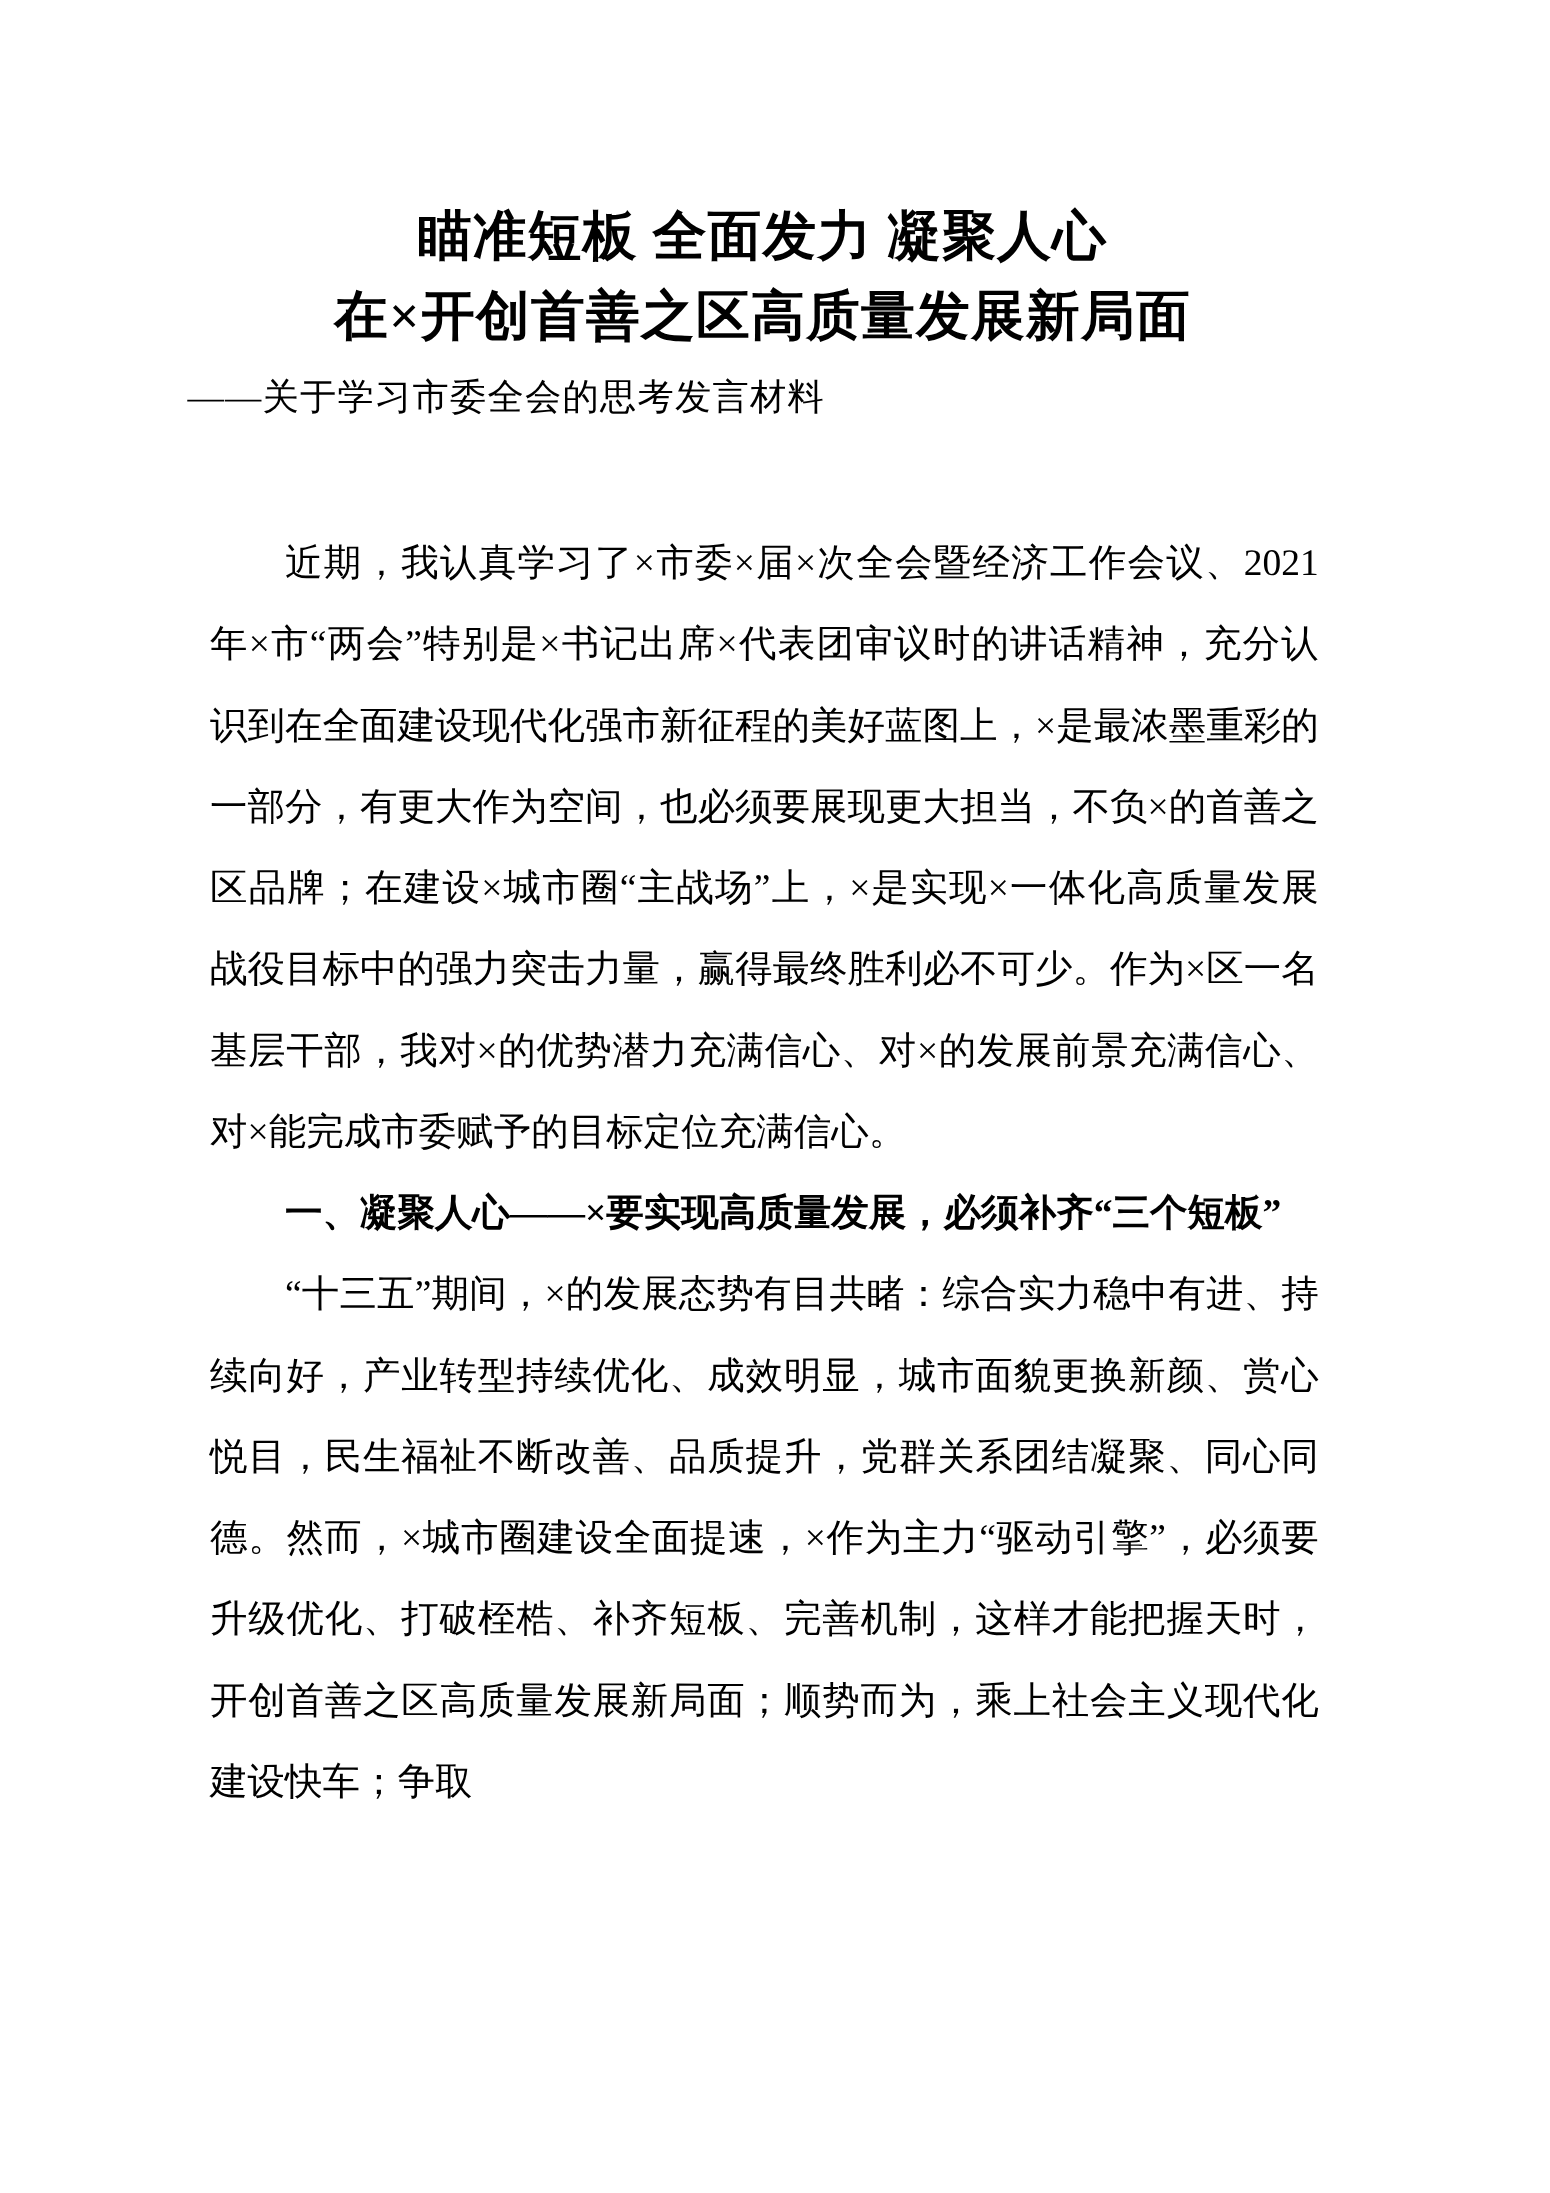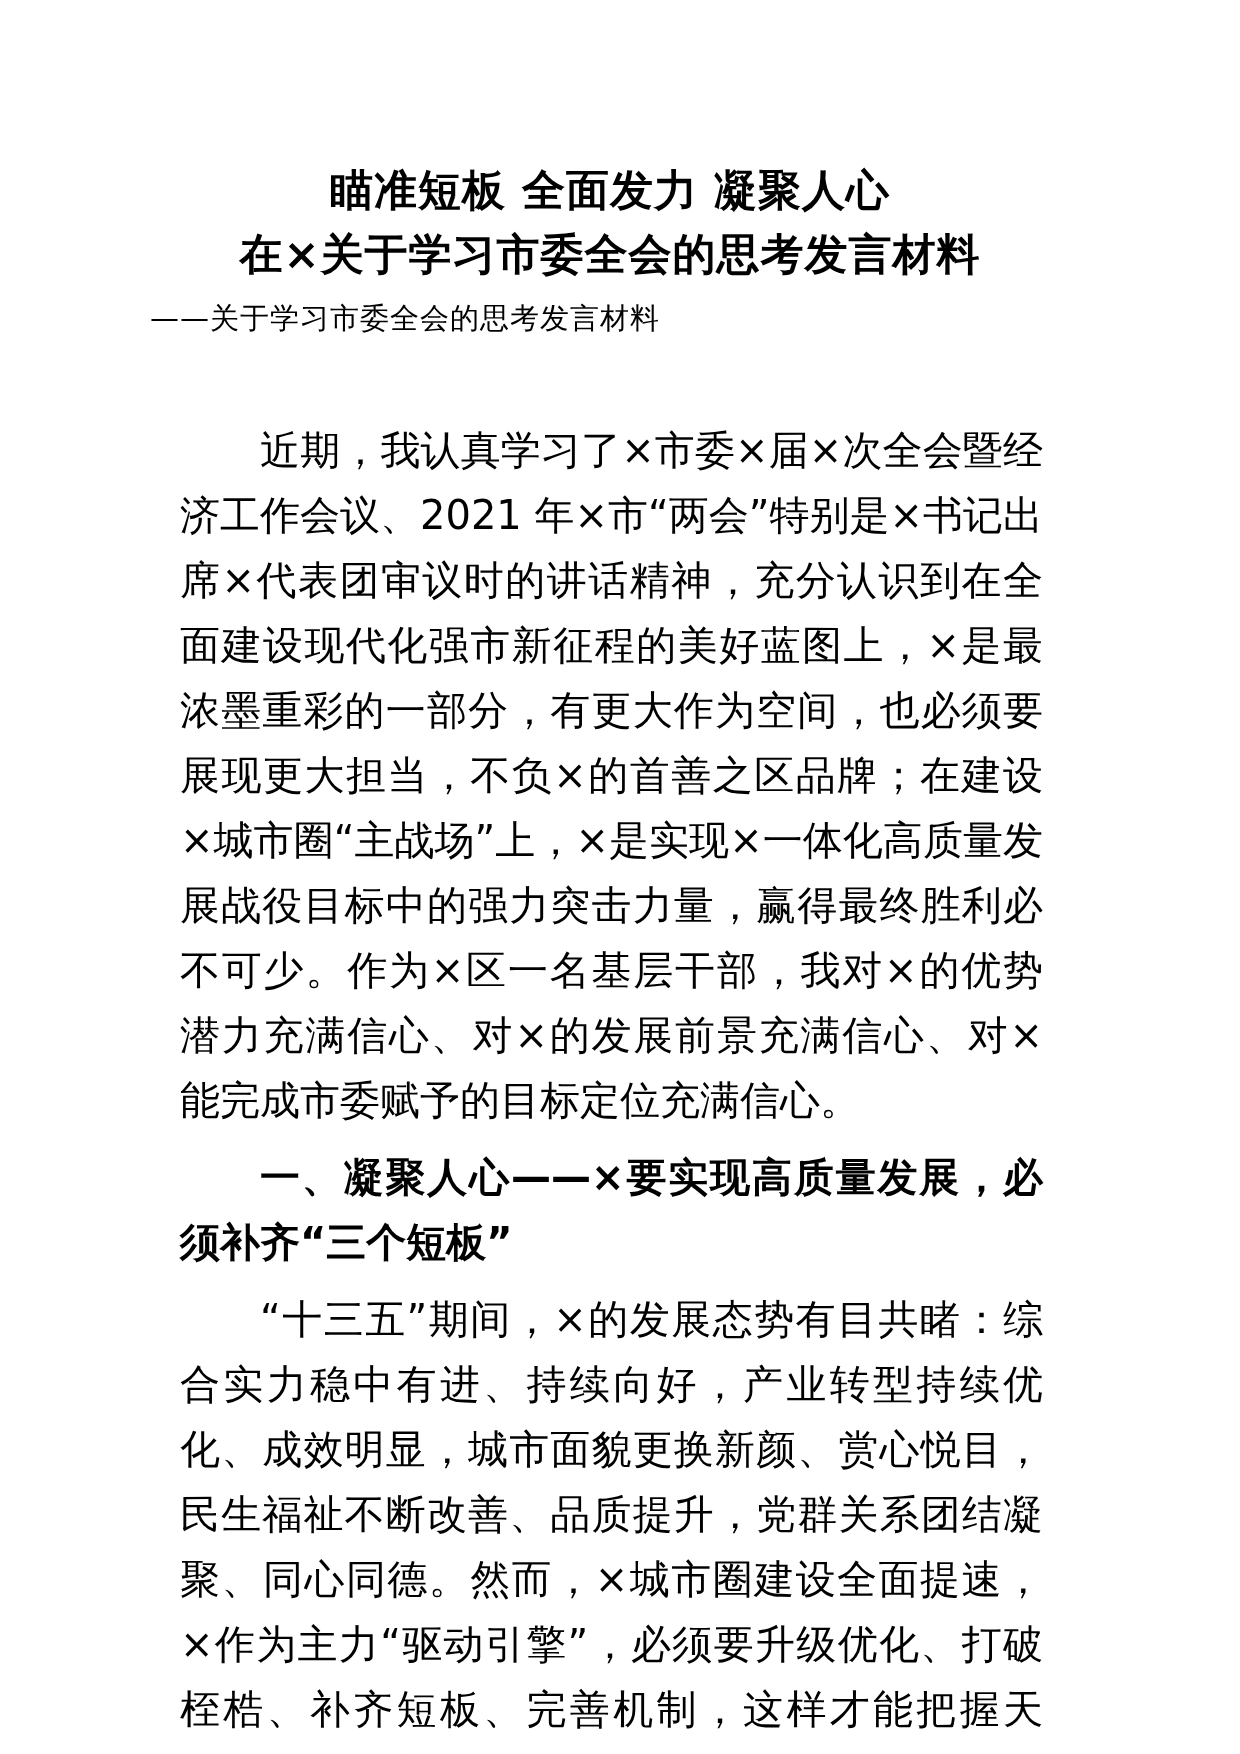--- a/index.html
+++ b/index.html
@@ -12,20 +12,21 @@
     height: 1754px;
     font-family: "DejaVu Sans", sans-serif;
     color: #000000;
   }
   .page {
     position: relative;
     width: 1240px;
     height: 1754px;
     background: #ffffff;
     overflow: hidden;
+    font-family: Liberation Serif, serif;
   }
   .title-block {
     margin: 158px 170px 0 150px;
     text-align: center;
   }
   .title-line {
     font-size: 43px;
     line-height: 64px;
     font-weight: bold;
     letter-spacing: 1px;
@@ -35,41 +36,41 @@
     font-size: 29px;
     line-height: 64px;
     font-weight: normal;
     text-align: left;
     letter-spacing: 1px;
   }
   .content {
     margin: 68px 185px 0 168px;
   }
   .para {
-    margin: 12px;
-    font-size: 40px;
+    margin: 0;
+    font-size: 30px;
     line-height: 65px;
     text-align: justify;
     text-justify: inter-ideograph;
     text-indent: 2em;
     font-weight: normal;
     word-break: break-all;
   }
   .para.heading {
     font-weight: bold;
   }
 </style>
 </head>
 <body>
 
 <div class="page">
 
   <div class="title-block">
     <div class="title-line">瞄准短板 全面发力 凝聚人心</div>
-    <div class="title-line">在×关于学习市委全会的思考发言材料</div>
+    <div class="title-line">在×开创首善之区高质量发展新局面</div>
     <div class="subtitle">——关于学习市委全会的思考发言材料</div>
   </div>
 
   <div class="content">
     <p class="para">近期，我认真学习了×市委×届×次全会暨经济工作会议、2021 年×市“两会”特别是×书记出席×代表团审议时的讲话精神，充分认识到在全面建设现代化强市新征程的美好蓝图上，×是最浓墨重彩的一部分，有更大作为空间，也必须要展现更大担当，不负×的首善之区品牌；在建设×城市圈“主战场”上，×是实现×一体化高质量发展战役目标中的强力突击力量，赢得最终胜利必不可少。作为×区一名基层干部，我对×的优势潜力充满信心、对×的发展前景充满信心、对×能完成市委赋予的目标定位充满信心。</p>
     <p class="para heading">一、凝聚人心——×要实现高质量发展，必须补齐“三个短板”</p>
     <p class="para">“十三五”期间，×的发展态势有目共睹：综合实力稳中有进、持续向好，产业转型持续优化、成效明显，城市面貌更换新颜、赏心悦目，民生福祉不断改善、品质提升，党群关系团结凝聚、同心同德。然而，×城市圈建设全面提速，×作为主力“驱动引擎”，必须要升级优化、打破桎梏、补齐短板、完善机制，这样才能把握天时，开创首善之区高质量发展新局面；顺势而为，乘上社会主义现代化建设快车；争取</p>
   </div>
 
 </div>

